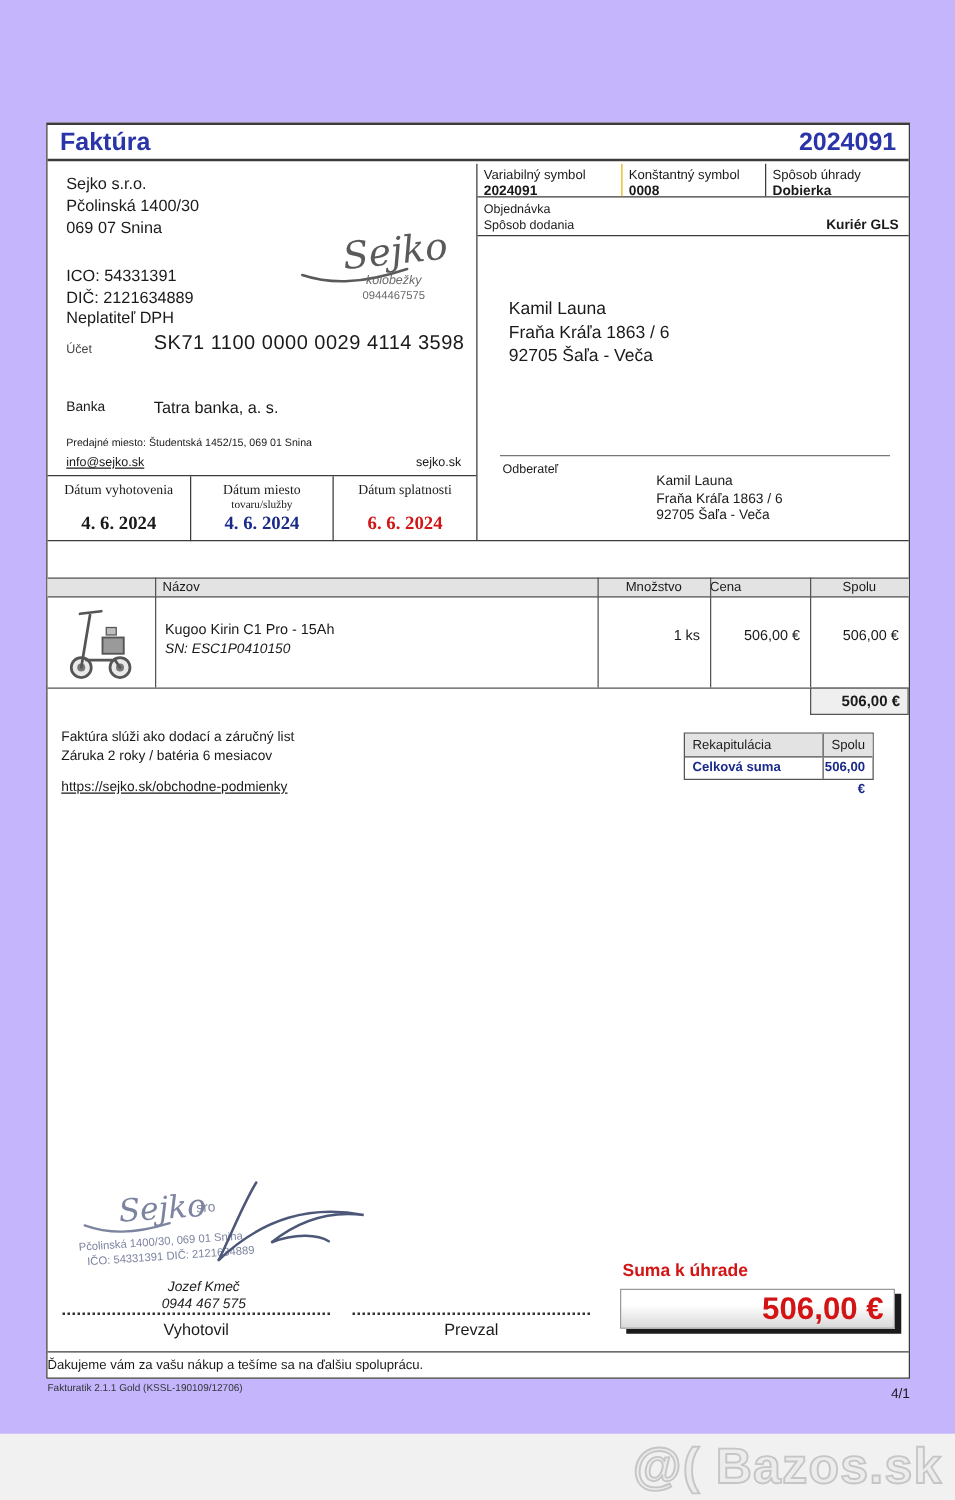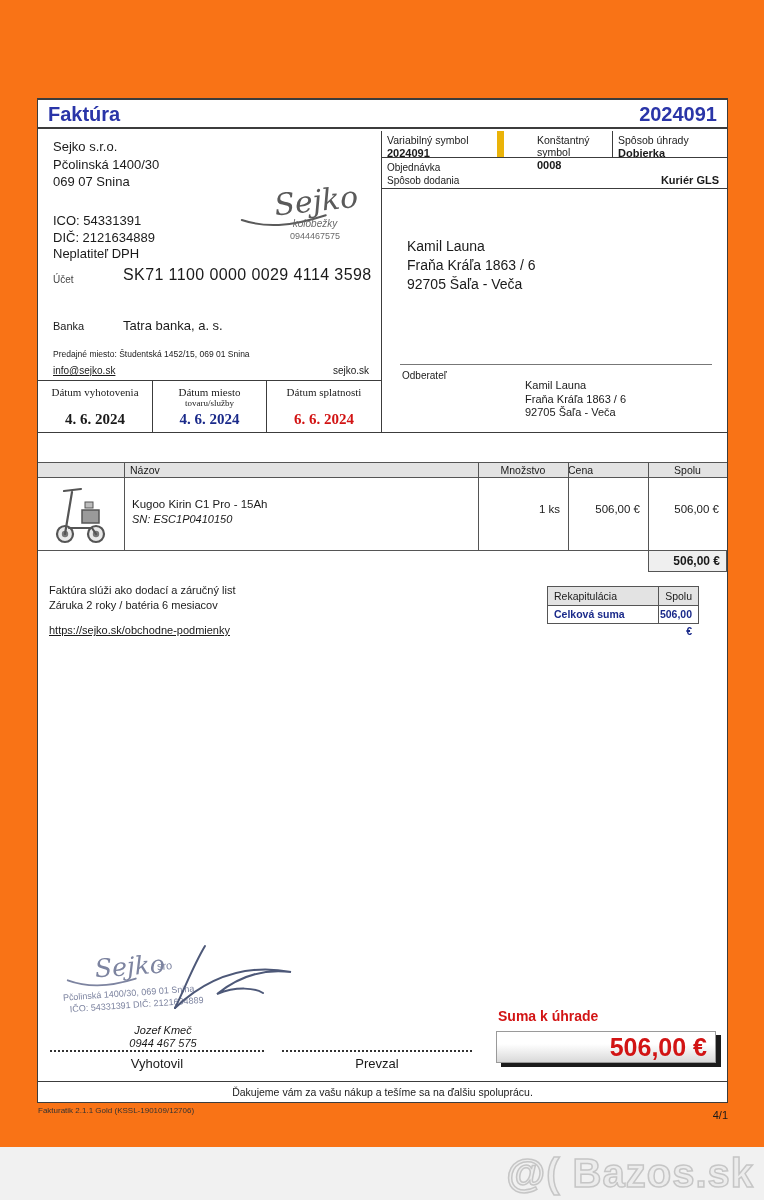--- a/index.html
+++ b/index.html
@@ -1,16 +1,16 @@
 <!DOCTYPE html>
 <html><head>
 <meta charset="utf-8">
 <style>
   html,body { margin:0; padding:0; background:#ffffff; }
-  .page { position:relative; width:764px; height:1200px; background:#f97316; overflow:hidden;
+  .page { position:relative; width:764px; height:1200px; background:#c4b5fd; overflow:hidden;
           font-family:"Liberation Sans", sans-serif; color:#1a1a1a; }
   .abs { position:absolute; }
 
   
   .box { position:absolute; left:37px; top:98px; width:691px; height:1005px;
          border:1px solid #3c3c3c; border-top-width:2px; box-sizing:border-box; background:#fff; }
 
   
   .header-bar { left:0; top:0; width:100%; height:29px; border-bottom:2px solid #3c3c3c; box-sizing:border-box; }
   .doc-title { left:10px; top:3px; font-size:20px; font-weight:bold; }
@@ -33,21 +33,21 @@
   .date-cell { position:absolute; top:0; height:100%; width:114px; box-sizing:border-box; text-align:center; }
   .date-cell + .date-cell { border-left:1px solid #3c3c3c; }
   .date-label { font-size:11px; margin-top:5px; }
   .date-sub { font-size:9px; }
   .date-value { position:absolute; bottom:5px; left:0; width:100%; font-size:15px; font-weight:bold; }
 
   
   .col-right { left:343px; top:0; width:346px; height:100%; border-left:1px solid #3c3c3c; box-sizing:border-box; }
   .sym-row { left:0; top:0; width:100%; height:27px; border-bottom:1px solid #3c3c3c; box-sizing:border-box; }
   .sym-cell { position:absolute; top:0; height:100%; width:115px; box-sizing:border-box; }
-  .sym-cell.c2 { left:115px; border-left:7px solid #eab308;padding-left:28px; }
+  .sym-cell.c2 { left:115px; border-left:1px solid #eab308; }
   .sym-cell.c3 { left:230px; width:116px; border-left:1px solid #3c3c3c; }
   .sym-label { font-size:10.5px; margin:3px 0 0 5px; }
   .sym-value { font-size:11px; font-weight:bold; margin:1px 0 0 5px; }
   .order-label { left:5px; top:31px; font-size:10px; }
   .delivery-label { left:5px; top:44px; font-size:10px; }
   .delivery-value { right:8px; top:43px; font-size:11px; font-weight:bold; }
   .addr-sep { left:0; top:57px; width:100%; border-top:1px solid #3c3c3c; }
   .cust-main { left:25px; top:106px; font-size:14px; line-height:19px; }
   .cust-line-sep { left:18px; top:233px; width:312px; border-top:1px solid #777; }
   .odberatel { left:20px; top:239px; font-size:10px; }
@@ -88,21 +88,21 @@
   .sign-lab1 { left:12px; top:956px; width:214px; text-align:center; font-size:13px; }
   .sign-lab2 { left:244px; top:956px; width:190px; text-align:center; font-size:13px; }
 
   .due-label { left:460px; top:908px; font-size:14px; font-weight:bold; }
   .due-box { left:458px; top:931px; width:220px; height:32px; box-sizing:border-box;
              border:1px solid #9a9a9a; background:linear-gradient(180deg,#ffffff 40%,#d9d9d9 100%);
              box-shadow:5px 4px 0 #1b1b1b; font-size:25px; font-weight:bold;
              text-align:right; line-height:30px; padding-right:8px; }
 
   .thanks-bar { left:0; bottom:0; width:100%; height:21px; border-top:1px solid #3c3c3c; box-sizing:border-box;
-                text-align:center; font-size:10.5px; line-height:20px; }
+                text-align:left; font-size:10.5px; line-height:20px; }
 
   
   .app-footer { left:38px; top:1106px; font-size:8px; color:#333; }
   .page-num { right:36px; top:1109px; font-size:11px; }
   .wm-band { left:0; top:1147px; width:764px; height:53px; background:#f1f1f1; }
   .wm-text { position:absolute; right:10px; top:0; font-size:40px; font-weight:bold; line-height:53px;
              color:#ececec; -webkit-text-stroke:1.5px #c6c6c6; letter-spacing:1px; }
 
   .script { font-family:"DejaVu Serif", serif; font-style:italic; }
 </style>

